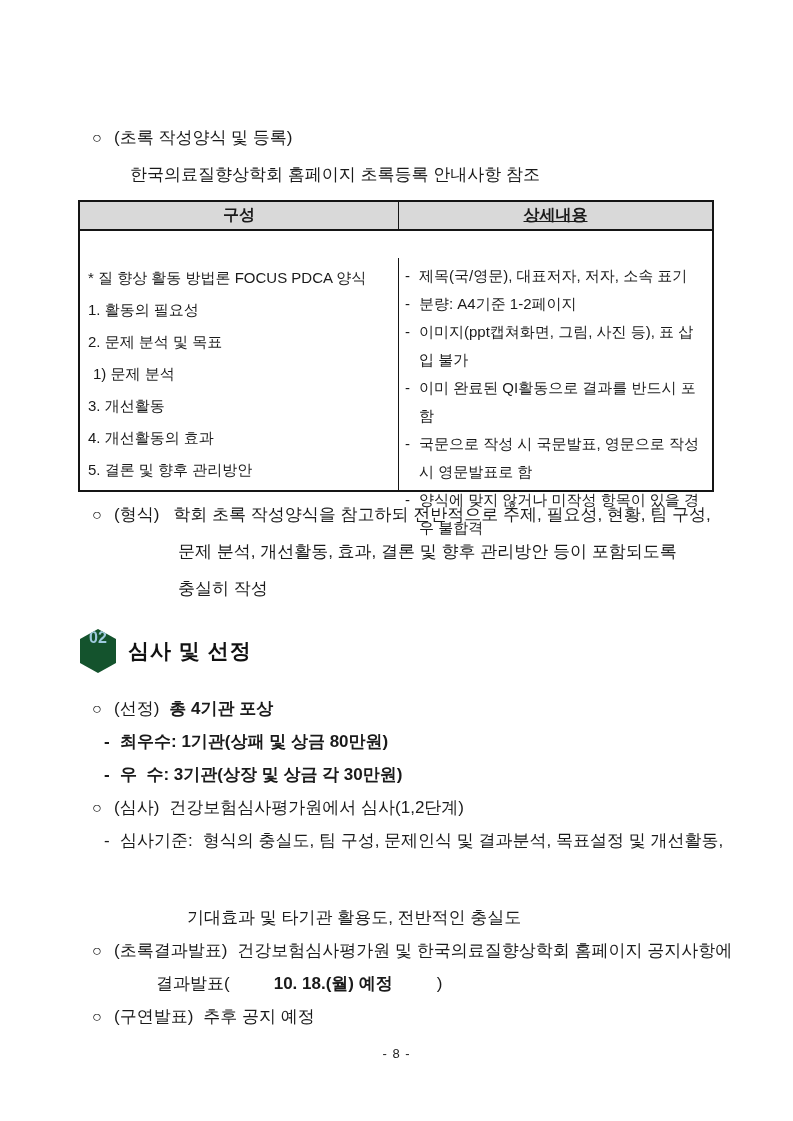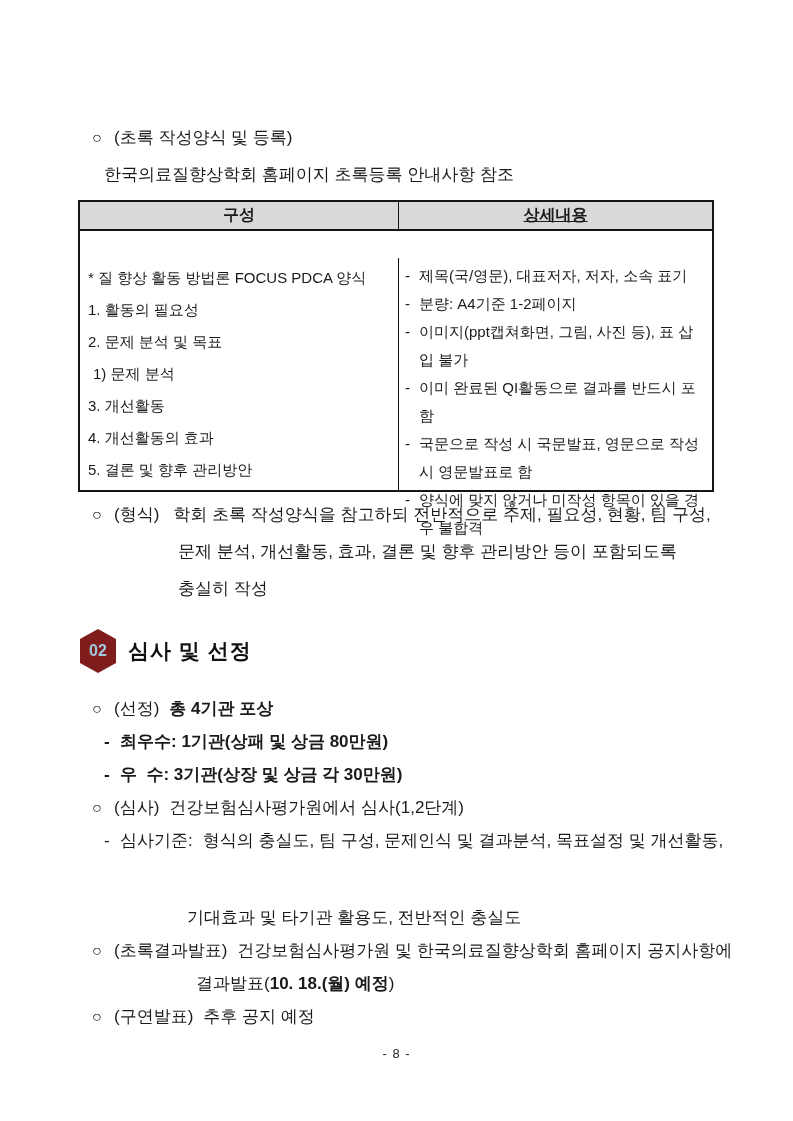--- a/index.html
+++ b/index.html
@@ -8,21 +8,21 @@
     font-family:"Liberation Sans","DejaVu Sans",sans-serif;color:#1a1a1a;overflow:hidden;
   }
   .t{white-space:pre-wrap;}
   .bold{font-weight:700;}
   .u{}
 
   
   #intro{position:absolute;left:92px;top:126px;font-size:17px;}
   #intro .l1{display:flex;align-items:center;}
   .marker{display:inline-block;width:22px;flex:none;font-size:16px;}
-  #intro .sub{margin-top:14px;margin-left:12px;text-align:right;}
+  #intro .sub{margin-top:14px;margin-left:38px;text-align:right;}
 
   
   #fmt-table{position:absolute;left:78px;top:200px;width:636px;height:292px;
     border:2px solid #151515;box-sizing:border-box;display:flex;flex-direction:column;gap:27px;}
   .thead{display:flex;background:#d9d9d9;border-bottom:2px solid #151515;height:27px;flex:none;
     font-weight:700;font-size:16px;}
   .th{flex:none;width:319px;display:flex;align-items:center;justify-content:center;
     border-right:1px solid #151515;box-sizing:border-box;}
   .th.last{flex:1;border-right:none;text-decoration:underline;}
   .tbody{display:flex;flex:1;min-height:0;}
@@ -37,34 +37,34 @@
   .ritem .rtxt{line-height:28px;}
 
   
   #fmt-note{position:absolute;left:92px;top:504px;font-size:17px;line-height:22px;}
   #fmt-note .row1{display:flex;}
   #fmt-note .lbl{margin:0 14px 0 0;flex:none;}
   #fmt-note .l2,#fmt-note .l3{margin-left:86px;margin-top:15px;}
 
   
   #sec{position:absolute;left:80px;top:629px;display:flex;align-items:center;height:44px;}
-  .badge{width:36px;height:44px;background:#7f1d1d;
+  .badge{width:36px;height:44px;background:#14532d;
     clip-path:polygon(50% 0,100% 23%,100% 77%,50% 100%,0 77%,0 23%);
-    display:flex;align-items:center;justify-content:center;
+    display:flex;align-items:flex-start;justify-content:center;
     color:#9ec9dd;font-size:16px;font-weight:700;flex:none;}
   .sec-title{margin-left:12px;font-size:21px;font-weight:700;color:#111;letter-spacing:1px;text-align:right;}
 
   
   #items{position:absolute;left:92px;top:692px;width:660px;font-size:17px;}
   .irow{display:flex;align-items:center;height:33px;}
   .irow .lbl{margin-right:10px;flex:none;}
   .subrow{margin-left:12px;}
   .dash2{width:16px;flex:none;}
   .cont1{margin-left:95px;margin-top:44px;}
-  .cont2{margin-left:104px;}
+  .cont2{margin-left:64px;gap:44px;}
 
   
   #footer{position:absolute;left:0;top:1046px;width:793px;text-align:center;
     font-size:13px;color:#222;letter-spacing:1px;}
 </style>
 </head>
 <body>
 
 <div class="page">
 

